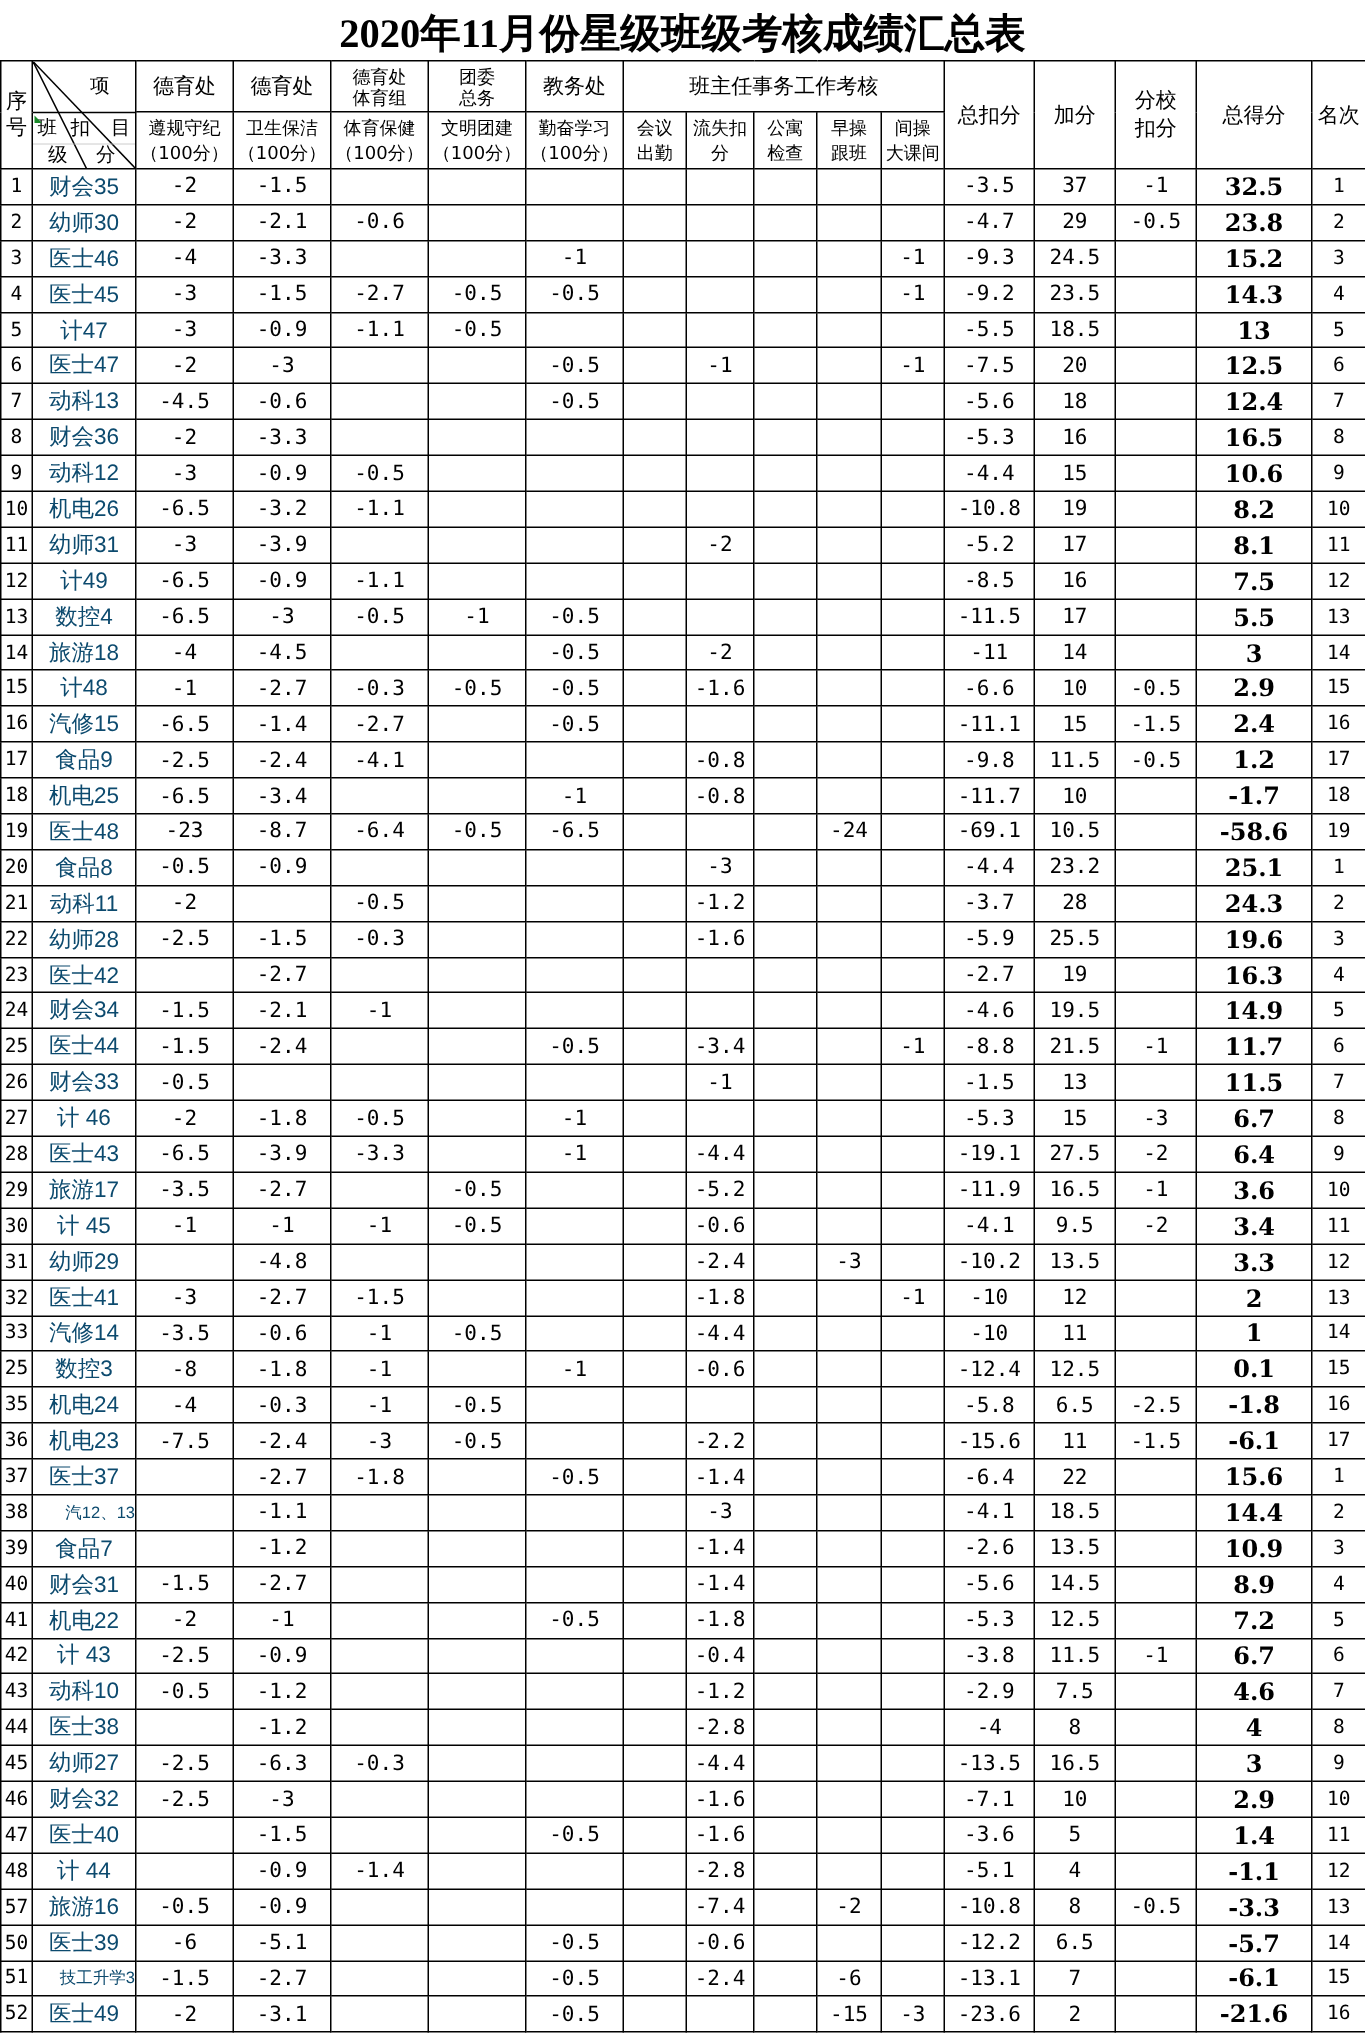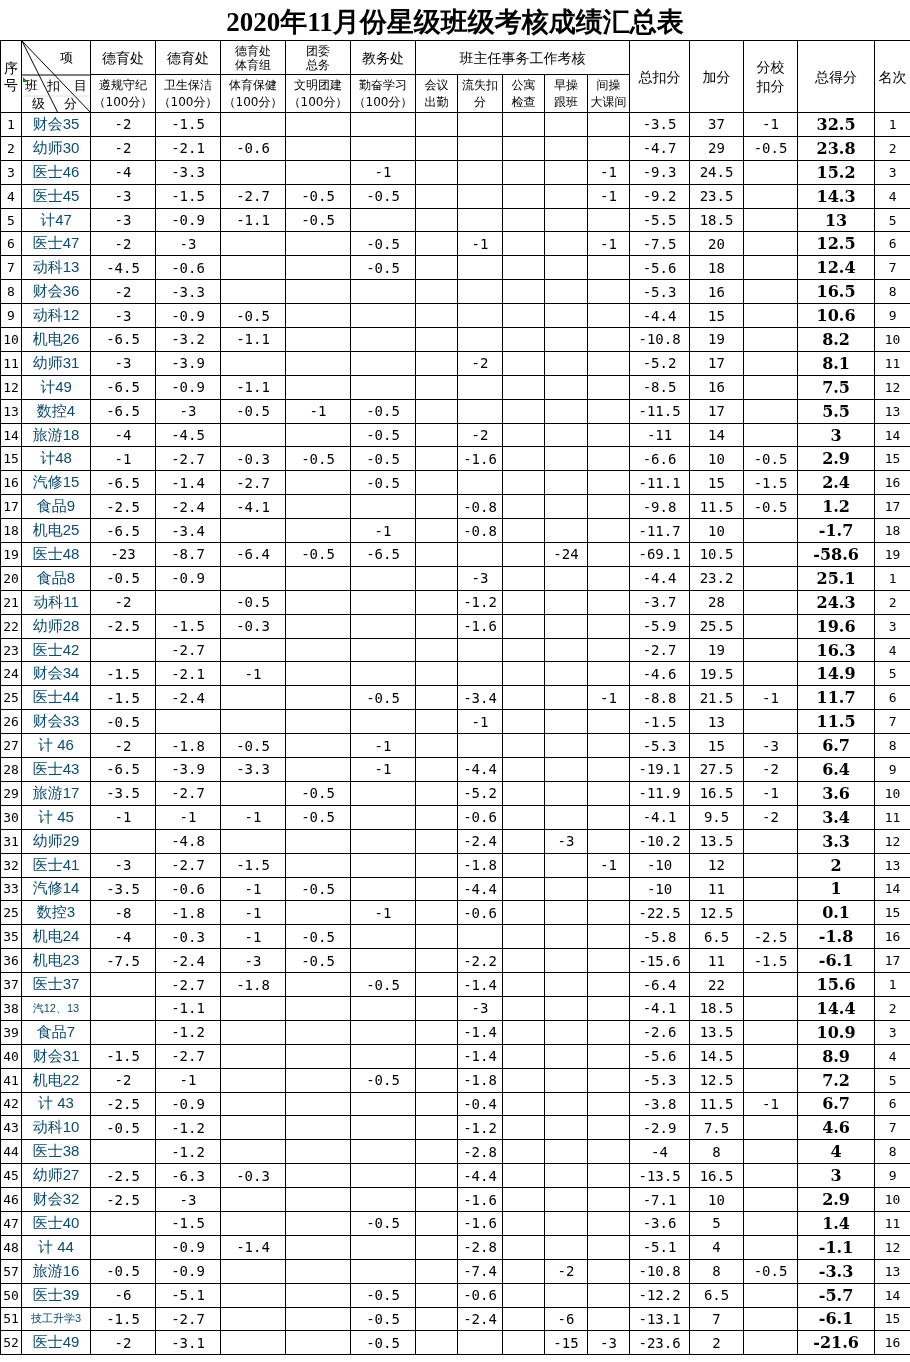--- a/index.html
+++ b/index.html
@@ -6,21 +6,21 @@
   body { width: 910px; height: 1362px; overflow: hidden; font-family: "DejaVu Serif", "Liberation Serif", serif; color: #000; }
   .title { height: 40px; line-height: 44px; text-align: center; font-size: 27px; font-family: "Liberation Serif", "DejaVu Serif", serif; font-weight: bold; letter-spacing: 0px; }
   table { border-collapse: collapse; table-layout: fixed; width: 910px; }
   td, th { border: 1.5px solid #000; padding: 0; text-align: center; vertical-align: middle; overflow: hidden; white-space: nowrap; font-weight: normal; }
   th { font-size: 14px; line-height: 16px; font-family: "DejaVu Sans", sans-serif; }
   th.small { font-size: 12px; line-height: 14px; }
   th.med { font-size: 13px; line-height: 15px; }
   td { height: 22.9px; font-size: 14px; font-family: "DejaVu Sans Mono", "Liberation Mono", monospace; }
   td.seq { font-size: 13px; }
   td.cls { font-family: Liberation Sans, sans-serif; font-size: 15px; color: #0c4a6e; }
-  td.cls.tiny { font-size: 11px; }
+  td.cls.tiny { font-size: 11px; text-align: right; }
   td.total { font-family: "DejaVu Serif", serif; font-weight: bold; font-size: 16px; }
   .diag { position: relative; padding: 0; }
   .diag svg { position: absolute; left: 0; top: 0; }
   .diag span { position: absolute; font-size: 13px; font-family: "DejaVu Sans", sans-serif; }
   .corner-mark { position: absolute; left: 1px; top: 36px; width: 0; height: 0; border-left: 5px solid #1a8a2a; border-top: 5px solid transparent; }
 </style>
 </head>
 <body>
 
 <div class="title">2020年11月份星级班级考核成绩汇总表</div>
@@ -735,21 +735,21 @@
         <td>-8</td>
         <td>-1.8</td>
         <td>-1</td>
         <td></td>
         <td>-1</td>
         <td></td>
         <td>-0.6</td>
         <td></td>
         <td></td>
         <td></td>
-        <td>-22.5</td>
+        <td>-12.4</td>
         <td>12.5</td>
         <td></td>
         <td class="total">0.1</td>
         <td class="seq">15</td>
       </tr>
       <tr>
         <td class="seq">35</td>
         <td class="cls">机电24</td>
         <td>-4</td>
         <td>-0.3</td>

